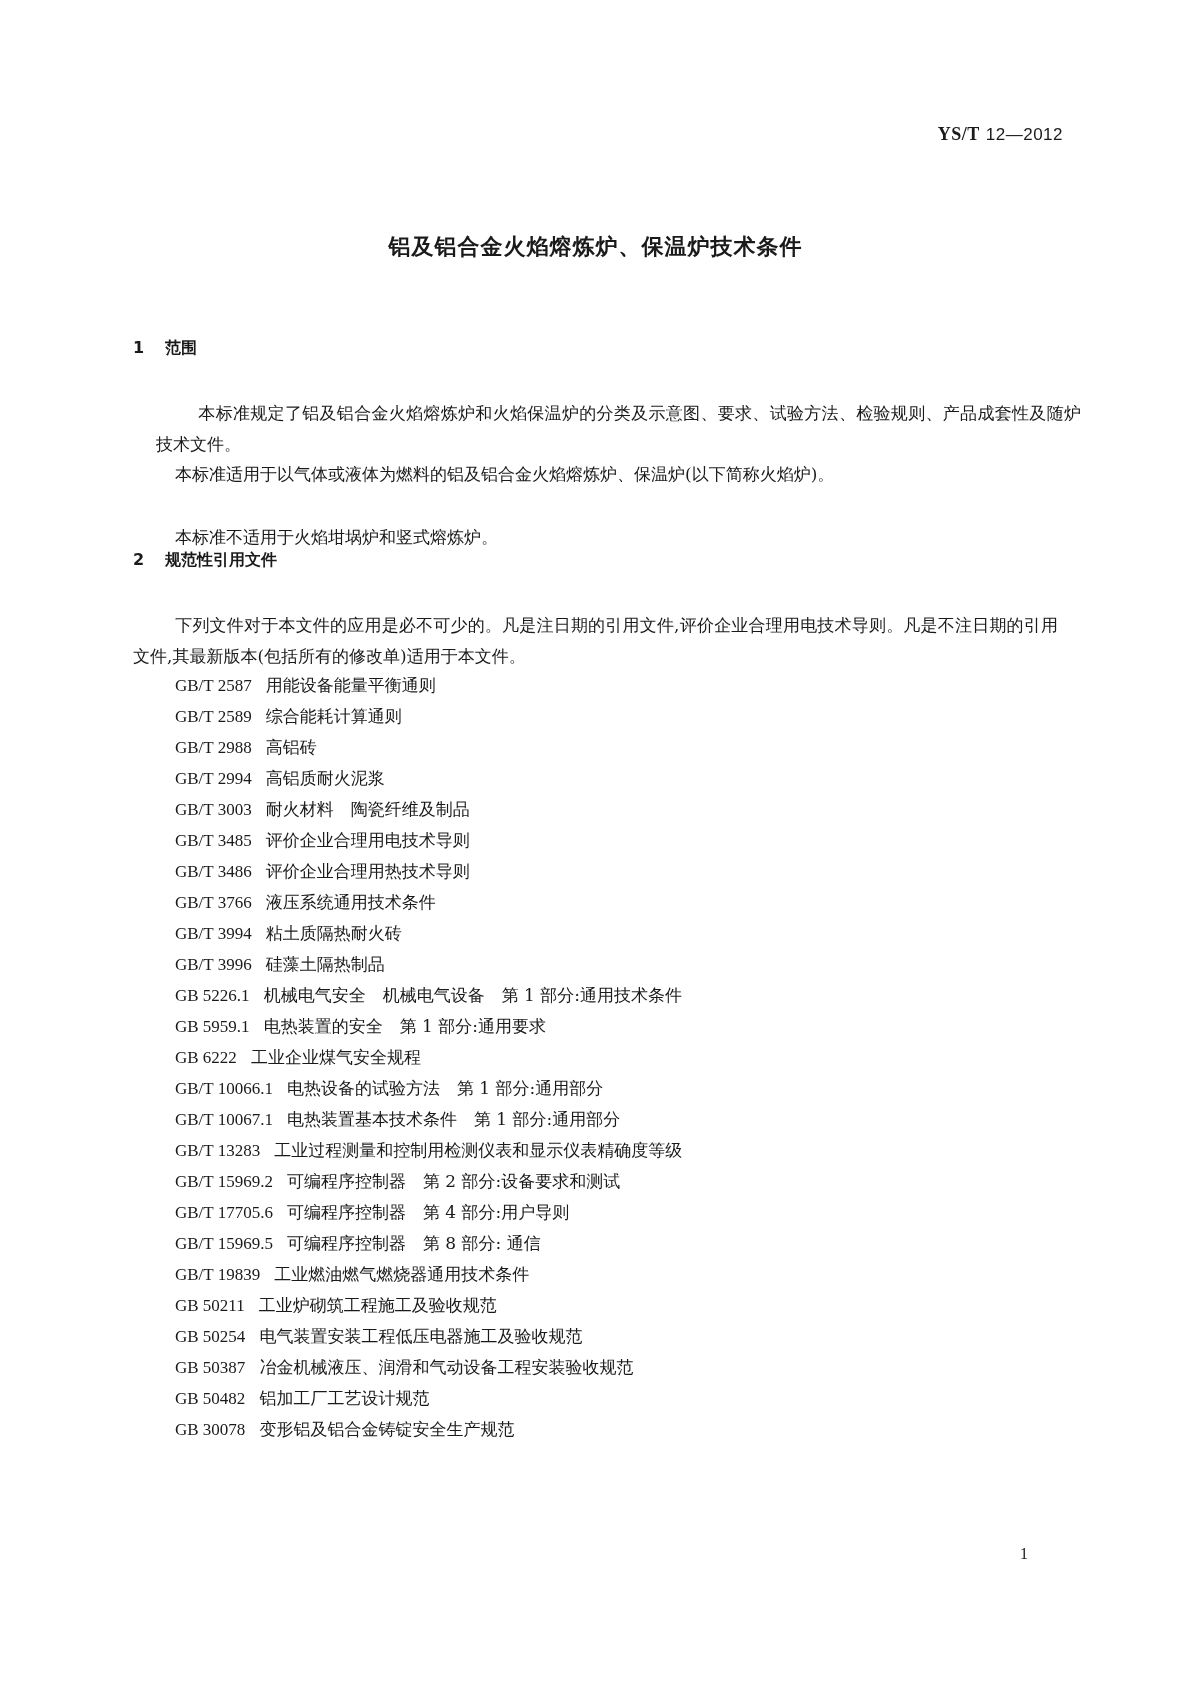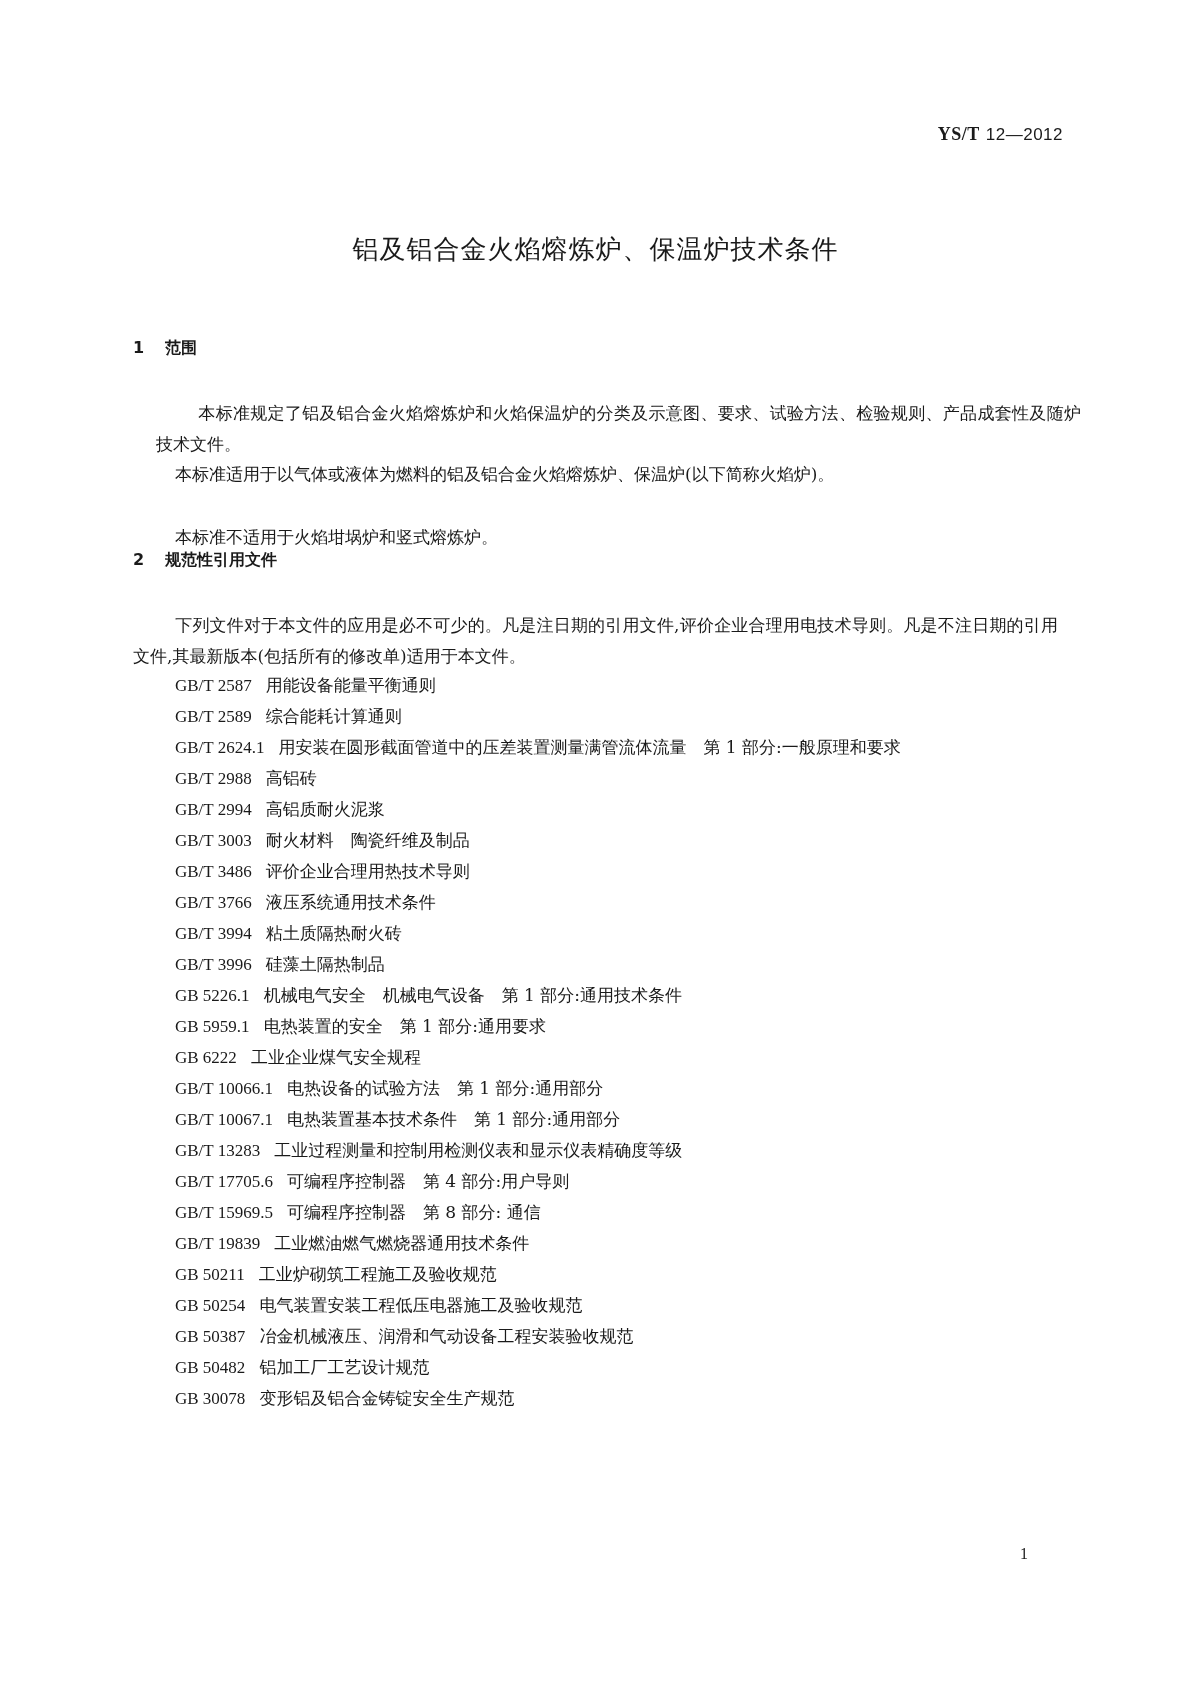--- a/index.html
+++ b/index.html
@@ -2,21 +2,21 @@
 <html><head>
 <meta charset="utf-8">
 <style>
   html, body { margin: 0; padding: 0; background: #ffffff; }
   body { width: 1191px; height: 1684px; position: relative; overflow: hidden;
          font-family: "DejaVu Serif", "Liberation Serif", serif; color: #1a1a1a; }
   .std-code { position: absolute; top: 124px; right: 128px; font-size: 17px; letter-spacing: 0.5px; }
   .std-code .bold { font-weight: bold; font-family: "Liberation Serif", serif; font-size: 18px; }
   .std-code .num { font-family: "Liberation Sans", sans-serif; }
   .title { position: absolute; top: 232px; left: 0; width: 1191px; text-align: center;
-           font-family: "DejaVu Sans", sans-serif; font-size: 26px; font-weight: 400; letter-spacing: 1px; }
+           font-family: "DejaVu Sans", sans-serif; font-size: 22px; font-weight: 700; letter-spacing: 1px; }
   .section-head { position: absolute; left: 133px; font-family: "DejaVu Sans", sans-serif; font-size: 16px; font-weight: 600; }
   .section-head .no { display: inline-block; width: 32px; }
   .para { position: absolute; left: 133px; width: 925px; font-size: 17px; line-height: 30.5px; text-align: justify; }
   .para .indent { display: inline-block; width: 42px; }
   .refs { position: absolute; left: 133px; width: 925px; top: 640px; font-size: 17px; }
   .ref { line-height: 31px; padding-left: 42px; white-space: nowrap; }
   .ref.wrap { white-space: normal; padding-left: 0; text-indent: 42px; }
   .ref .code { font-family: "Liberation Serif", serif; margin-right: 14px; }
   .page-num { position: absolute; top: 1545px; left: 1020px; font-size: 16px; font-family: "Liberation Serif", serif; }
 </style>
@@ -46,34 +46,35 @@
 <div class="section-head" style="top:550px;">
   <span class="no">2</span><span>规范性引用文件</span>
 </div>
 <div class="para" style="top:610px;">
   <span class="indent"></span><span>下列文件对于本文件的应用是必不可少的。凡是注日期的引用文件,评价企业合理用电技术导则。凡是不注日期的引用文件,其最新版本(包括所有的修改单)适用于本文件。</span>
 </div>
 
 <div class="refs" style="top:670px;">
   <div class="ref"><span class="code">GB/T 2587</span><span>用能设备能量平衡通则</span></div>
   <div class="ref"><span class="code">GB/T 2589</span><span>综合能耗计算通则</span></div>
-  <div class="ref wrap"><span class="code">GB/T 2624.1</span><span>用安装在圆形截面管道中的压差装置测量满管流体流量　第 1 部分:一般原理和要求</span></div>
   <div class="ref"><span class="code">GB/T 2988</span><span>高铝砖</span></div>
   <div class="ref"><span class="code">GB/T 2994</span><span>高铝质耐火泥浆</span></div>
   <div class="ref"><span class="code">GB/T 3003</span><span>耐火材料　陶瓷纤维及制品</span></div>
+  <div class="ref"><span class="code">GB/T 3485</span><span>评价企业合理用电技术导则</span></div>
   <div class="ref"><span class="code">GB/T 3486</span><span>评价企业合理用热技术导则</span></div>
   <div class="ref"><span class="code">GB/T 3766</span><span>液压系统通用技术条件</span></div>
   <div class="ref"><span class="code">GB/T 3994</span><span>粘土质隔热耐火砖</span></div>
   <div class="ref"><span class="code">GB/T 3996</span><span>硅藻土隔热制品</span></div>
   <div class="ref"><span class="code">GB 5226.1</span><span>机械电气安全　机械电气设备　第 1 部分:通用技术条件</span></div>
   <div class="ref"><span class="code">GB 5959.1</span><span>电热装置的安全　第 1 部分:通用要求</span></div>
   <div class="ref"><span class="code">GB 6222</span><span>工业企业煤气安全规程</span></div>
   <div class="ref"><span class="code">GB/T 10066.1</span><span>电热设备的试验方法　第 1 部分:通用部分</span></div>
   <div class="ref"><span class="code">GB/T 10067.1</span><span>电热装置基本技术条件　第 1 部分:通用部分</span></div>
   <div class="ref"><span class="code">GB/T 13283</span><span>工业过程测量和控制用检测仪表和显示仪表精确度等级</span></div>
+  <div class="ref"><span class="code">GB/T 15969.2</span><span>可编程序控制器　第 2 部分:设备要求和测试</span></div>
   <div class="ref"><span class="code">GB/T 17705.6</span><span>可编程序控制器　第 4 部分:用户导则</span></div>
   <div class="ref"><span class="code">GB/T 15969.5</span><span>可编程序控制器　第 8 部分: 通信</span></div>
   <div class="ref"><span class="code">GB/T 19839</span><span>工业燃油燃气燃烧器通用技术条件</span></div>
   <div class="ref"><span class="code">GB 50211</span><span>工业炉砌筑工程施工及验收规范</span></div>
   <div class="ref"><span class="code">GB 50254</span><span>电气装置安装工程低压电器施工及验收规范</span></div>
   <div class="ref"><span class="code">GB 50387</span><span>冶金机械液压、润滑和气动设备工程安装验收规范</span></div>
   <div class="ref"><span class="code">GB 50482</span><span>铝加工厂工艺设计规范</span></div>
   <div class="ref"><span class="code">GB 30078</span><span>变形铝及铝合金铸锭安全生产规范</span></div>
 </div>
 

